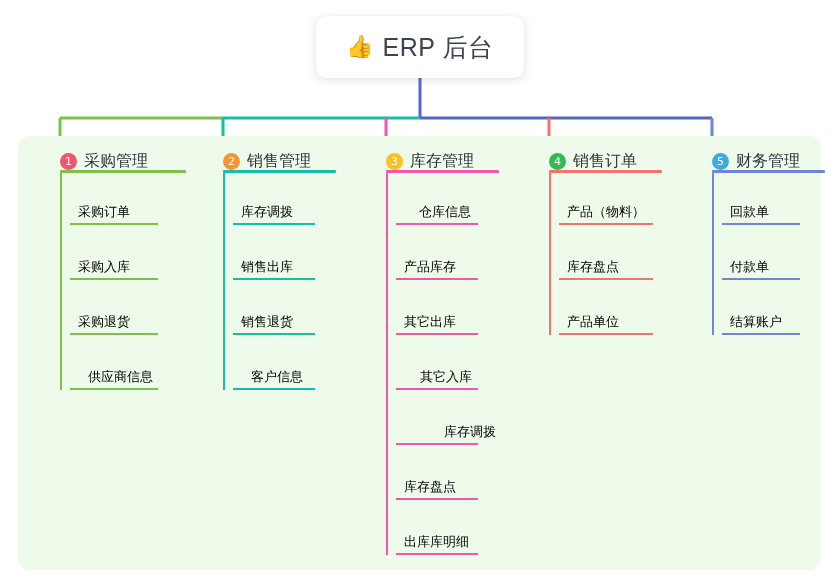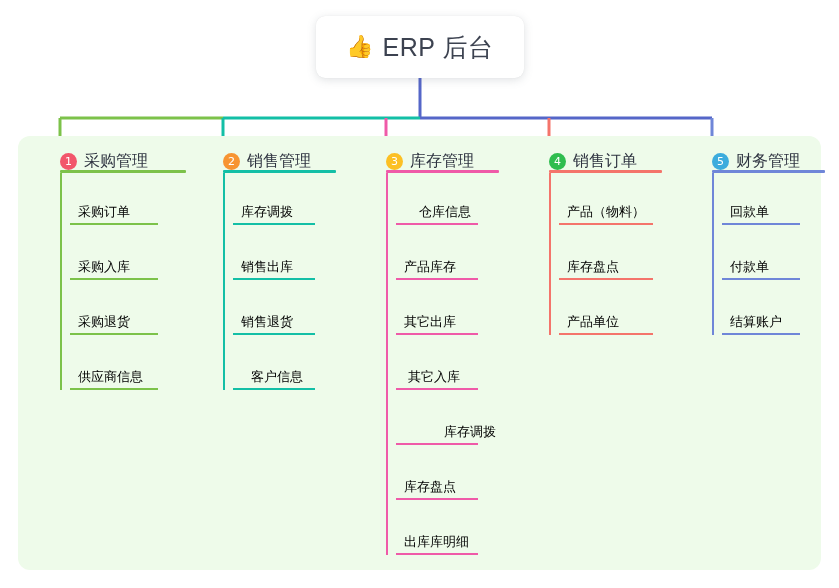--- a/index.html
+++ b/index.html
@@ -105,21 +105,21 @@
           </div>
           <div class="leaf" style="left: 32px; top: 144px; width: 88px;">
             <div class="leaf-label" style="left: 8px;">采购入库</div>
             <div class="leaf-rule" style="width: 88px; background: rgb(124, 194, 74);"></div>
           </div>
           <div class="leaf" style="left: 32px; top: 199px; width: 88px;">
             <div class="leaf-label" style="left: 8px;">采购退货</div>
             <div class="leaf-rule" style="width: 88px; background: rgb(124, 194, 74);"></div>
           </div>
           <div class="leaf" style="left: 32px; top: 254px; width: 88px;">
-            <div class="leaf-label" style="left: 8px; text-align: right;">供应商信息</div>
+            <div class="leaf-label" style="left: 18px; text-align: right;">供应商信息</div>
             <div class="leaf-rule" style="width: 88px; background: rgb(124, 194, 74);"></div>
           </div>
         </div>
         <div class="col" style="left: 183px; width: 150px;">
           <div class="col-head" style="top: 12px;">
             <span class="badge" style="background: rgb(247, 148, 50);">2</span>
             <span class="col-title">销售管理</span>
           </div>
           <div class="head-rule" style="width: 113px; background: rgb(19, 191, 166);"></div>
           <div class="spine" style="left: 22px; top: 37px; height: 217px; background: rgb(19, 191, 166);"></div>
@@ -153,21 +153,21 @@
           </div>
           <div class="leaf" style="left: 32px; top: 144px; width: 82px;">
             <div class="leaf-label" style="left: 8px;">产品库存</div>
             <div class="leaf-rule" style="width: 82px; background: rgb(239, 90, 168);"></div>
           </div>
           <div class="leaf" style="left: 32px; top: 199px; width: 82px;">
             <div class="leaf-label" style="left: 8px;">其它出库</div>
             <div class="leaf-rule" style="width: 82px; background: rgb(239, 90, 168);"></div>
           </div>
           <div class="leaf" style="left: 32px; top: 254px; width: 82px;">
-            <div class="leaf-label" style="left: 12px;">其它入库</div>
+            <div class="leaf-label" style="left: 24px;">其它入库</div>
             <div class="leaf-rule" style="width: 82px; background: rgb(239, 90, 168);"></div>
           </div>
           <div class="leaf" style="left: 32px; top: 309px; width: 82px;">
             <div class="leaf-label" style="left: 8px; margin-left: 40px;">库存调拨</div>
             <div class="leaf-rule" style="width: 82px; background: rgb(239, 90, 168);"></div>
           </div>
           <div class="leaf" style="left: 32px; top: 364px; width: 82px;">
             <div class="leaf-label" style="left: 8px;">库存盘点</div>
             <div class="leaf-rule" style="width: 82px; background: rgb(239, 90, 168);"></div>
           </div>

